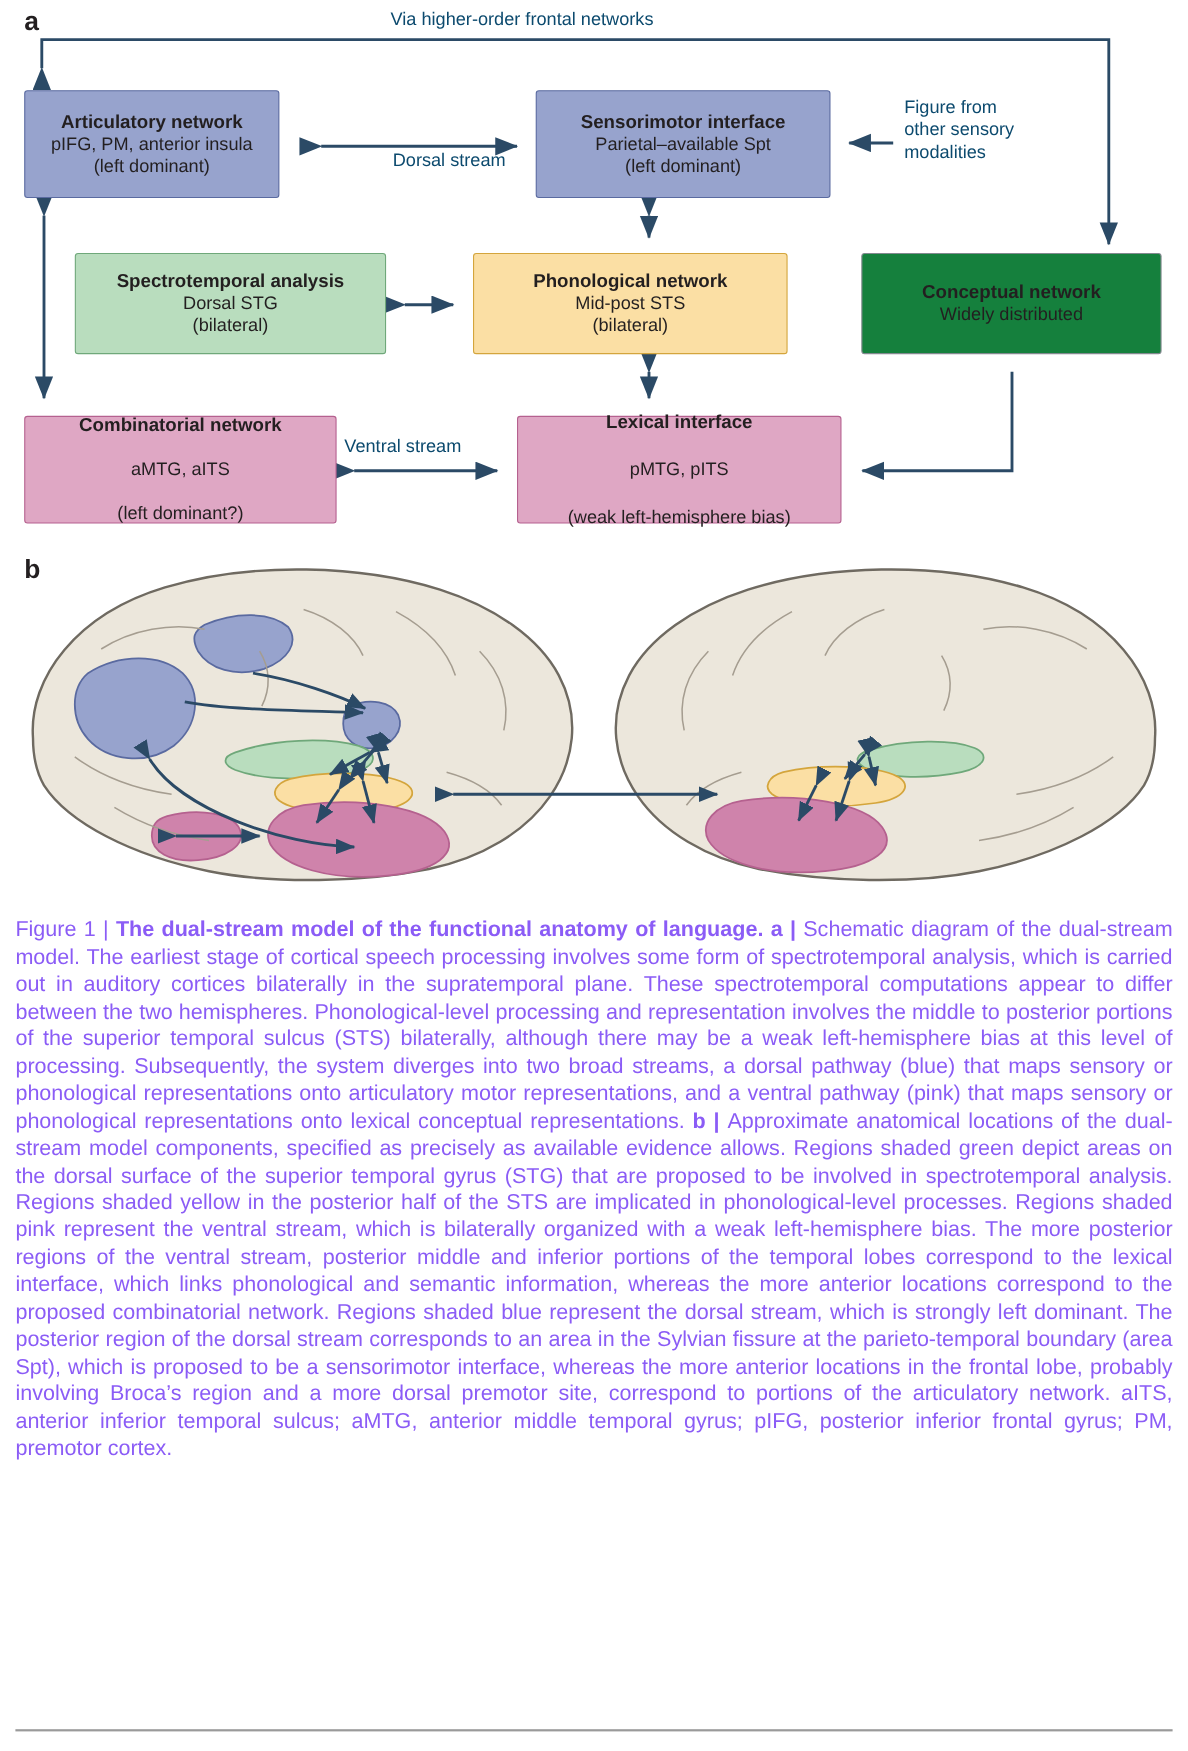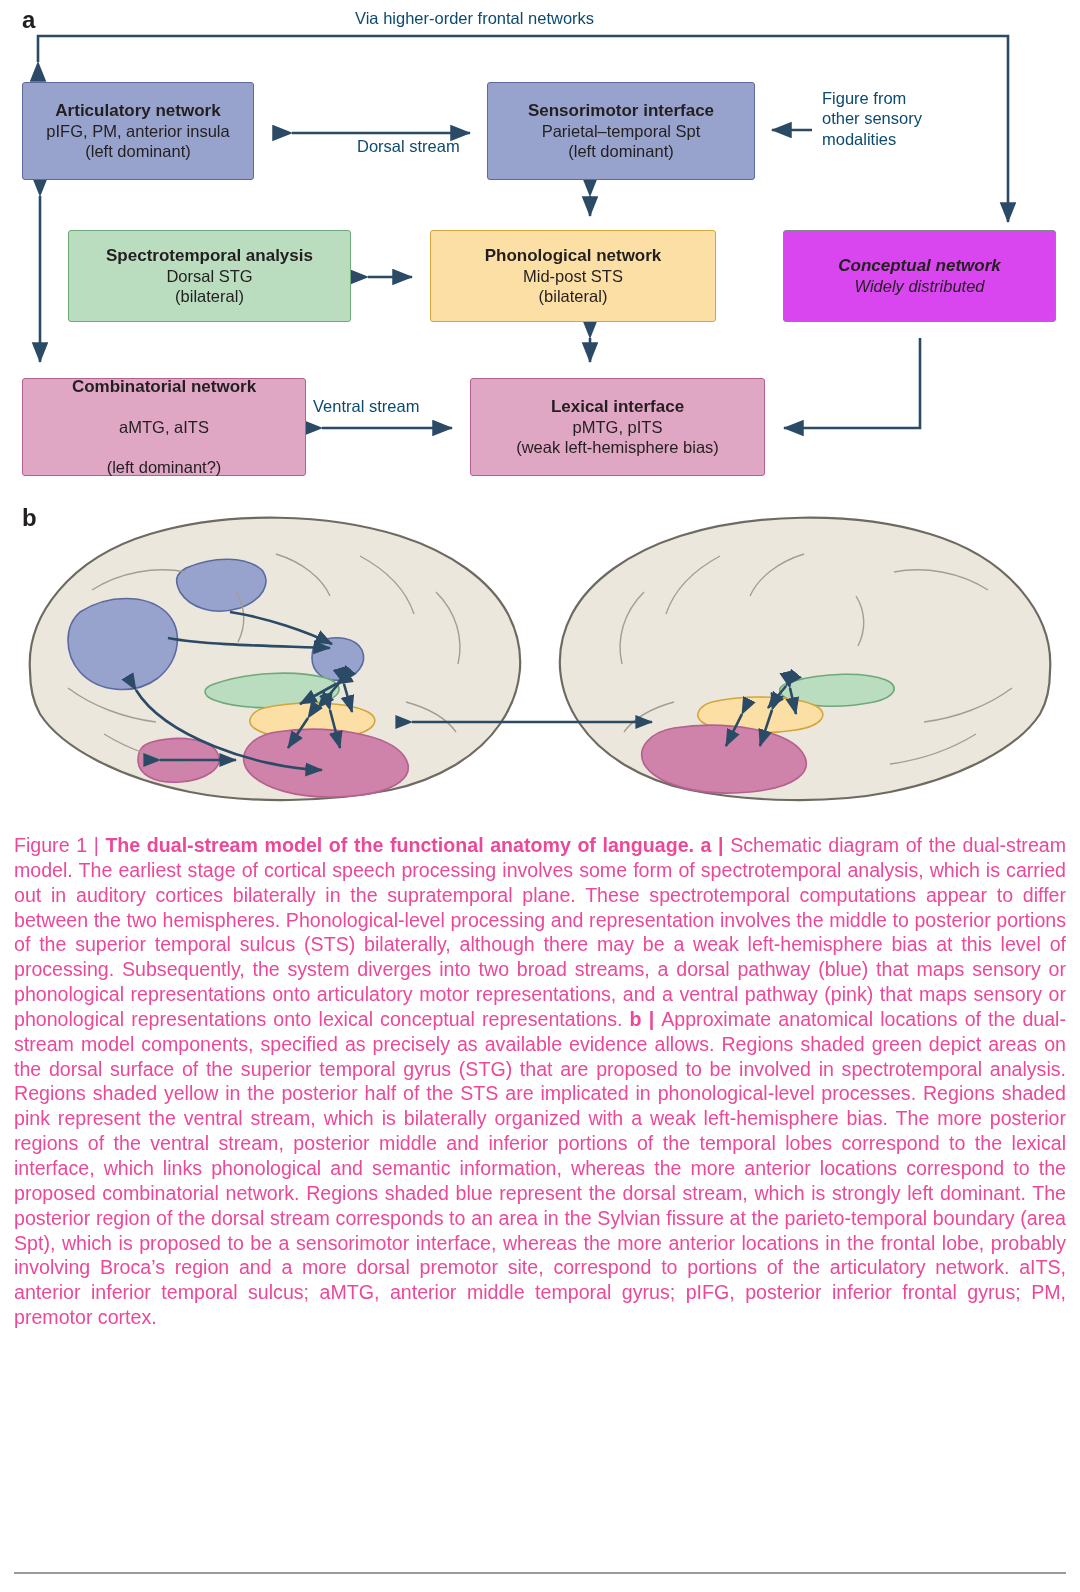--- a/index.html
+++ b/index.html
@@ -12,45 +12,45 @@
   #label-a{position:absolute;left:22px;top:6px;}
   #label-b{position:absolute;left:22px;top:504px;}
 
   .node{position:absolute;box-sizing:border-box;border-radius:3px;display:flex;flex-direction:column;justify-content:center;text-align:center;line-height:1.22;font-size:16.5px;padding:6px 8px;}
   .node .t{font-weight:bold;font-size:17px;}
   .node .s{font-size:16.5px;}
 
   .blue{background:#97a3cd;border:1.5px solid #5a6aa0;}
   .green{background:#b9ddbe;border:1.5px solid #6fa87a;}
   .yellow{background:#fbdfa4;border:1.5px solid #d4a53c;}
-  .grey{background:#d946ef;border:1.5px solid #82898f;font-style:italic;}
+  .grey{background:#15803d;border:1.5px solid #82898f;}
   .pink{background:#dfa7c4;border:1.5px solid #b5618f;}
 
   #node-articulatory{left:22px;top:82px;width:232px;height:98px;}
   #node-sensorimotor{left:487px;top:82px;width:268px;height:98px;}
   #node-spectro{left:68px;top:230px;width:283px;height:92px;}
   #node-phono{left:430px;top:230px;width:286px;height:92px;}
   #node-conceptual{left:783px;top:230px;width:273px;height:92px;}
   #node-combinatorial{left:22px;top:378px;width:284px;height:98px;gap:20px;}
-  #node-lexical{left:470px;top:378px;width:295px;height:98px;}
+  #node-lexical{left:470px;top:378px;width:295px;height:98px;gap:23px;}
 
   .txt{position:absolute;font-size:16.5px;line-height:1.24;color:#0c4a6e;}
   #lbl-higher{left:355px;top:8px;}
   #lbl-dorsal{left:320px;top:136px;margin-left:37px;}
   #lbl-ventral{left:313px;top:396px;}
   #lbl-input{left:822px;top:88px;}
 
   svg.arrows{position:absolute;left:0;top:0;width:1080px;height:496px;overflow:visible;}
 
   
   #panel-b{position:absolute;left:0;top:496px;width:1080px;height:330px;}
   svg.brains{position:absolute;left:0;top:0;width:1080px;height:330px;}
 
   
-  #caption{position:absolute;left:14px;top:833px;width:1052px;font-size:19.6px;line-height:1.268;text-align:justify;color:#ec4899;}
+  #caption{position:absolute;left:14px;top:833px;width:1052px;font-size:19.6px;line-height:1.268;text-align:justify;color:#8b5cf6;}
   #caption b{font-weight:bold;}
   #rule{position:absolute;left:14px;top:1572px;width:1052px;height:2px;background:#9a9a9a;}
 </style>
 </head>
 <body>
 
 <div id="panel-a">
 
   <div id="label-a" class="panel-letter">a</div>
 
@@ -83,21 +83,21 @@
   </svg>
 
   <div class="node blue" id="node-articulatory">
     <span class="t">Articulatory network</span>
     <span class="s">pIFG, PM, anterior insula</span>
     <span class="s">(left dominant)</span>
   </div>
 
   <div class="node blue" id="node-sensorimotor">
     <span class="t">Sensorimotor interface</span>
-    <span class="s">Parietal–temporal Spt</span>
+    <span class="s">Parietal–available Spt</span>
     <span class="s">(left dominant)</span>
   </div>
 
   <div class="node green" id="node-spectro">
     <span class="t">Spectrotemporal analysis</span>
     <span class="s">Dorsal STG</span>
     <span class="s">(bilateral)</span>
   </div>
 
   <div class="node yellow" id="node-phono">

